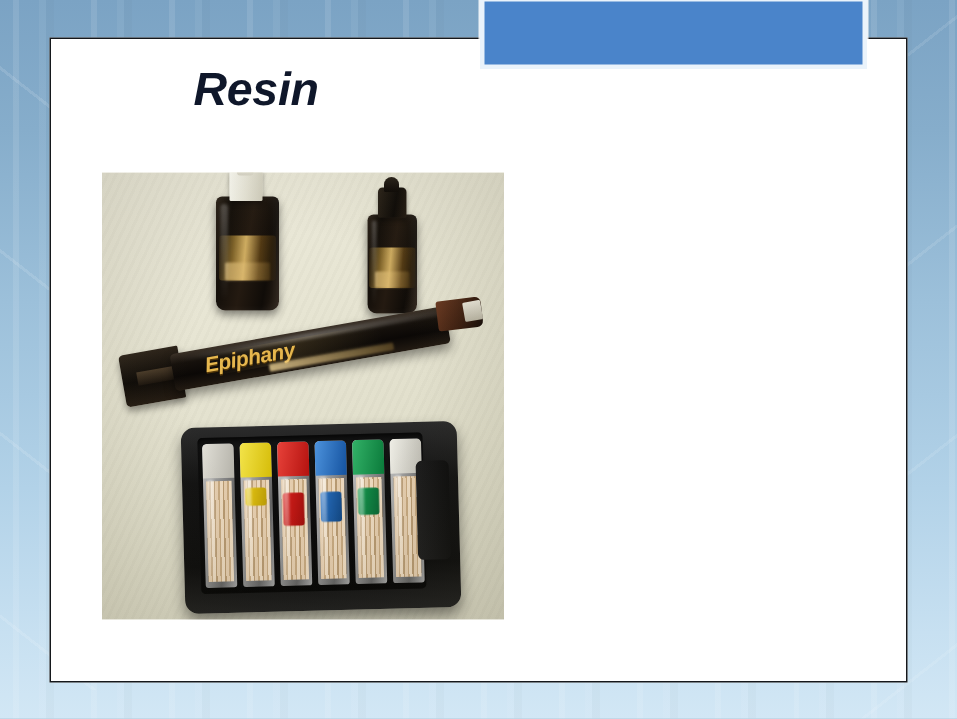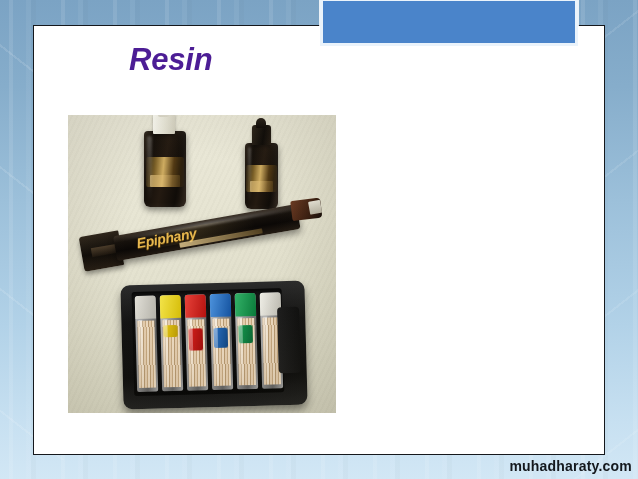--- a/index.html
+++ b/index.html
@@ -60,21 +60,21 @@
   }
   
   #bluebar{
     position:absolute;left:320px;top:-2px;width:258px;height:48px;
     background:#4a84ca;border:3px solid #eaf3fb;box-sizing:border-box;
     box-shadow:0 0 0 1px rgba(255,255,255,0.85);
   }
   
   #title{
     position:absolute;left:129px;top:44px;
-    font-size:31px;font-weight:bold;font-style:italic;color:#4c1d95;
+    font-size:31px;font-weight:bold;font-style:italic;color:#0f172a;
     letter-spacing:-0.2px;line-height:1;
   }
   
   #bodytext{
     position:absolute;left:366px;top:131px;width:196px;
     font-size:13.6px;font-style:italic;color:#111111;
     line-height:18.6px;letter-spacing:.1px;white-space:pre-line;
   }
   
   #footer{
@@ -309,15 +309,14 @@
           <div class="glare"></div>
         </div>
       </div>
       <div class="tab"></div>
     </div>
 
     <div class="vign"></div>
   </div>
 
 
-  <div id="footer">muhadharaty.com</div>
 
 </div>
 
 </body></html>

